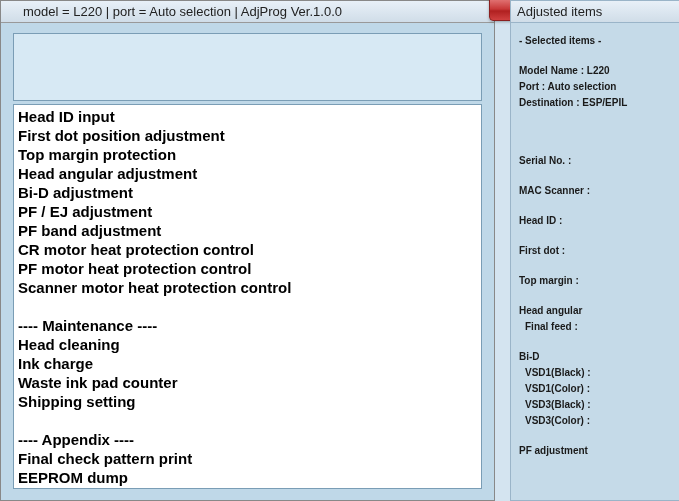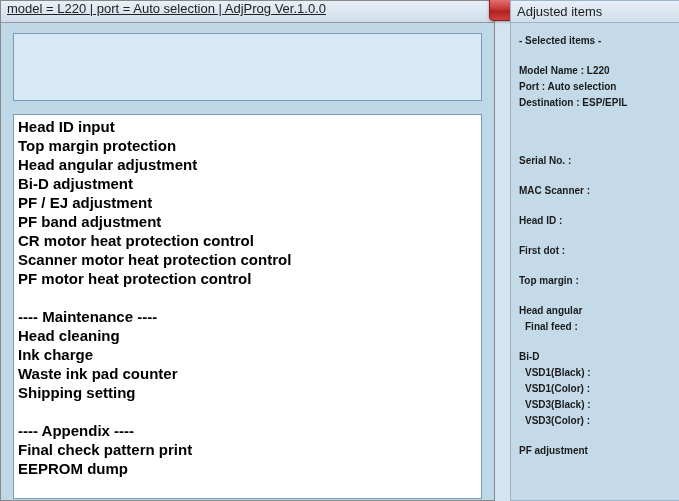--- a/index.html
+++ b/index.html
@@ -19,26 +19,25 @@
     width: 495px;
     height: 501px;
     background: #bfd8e8;
     border: 1px solid #888;
   }
   .titlebar {
     height: 22px;
     background: linear-gradient(to bottom, #e8f0f8, #d0dde8);
     border-bottom: 1px solid #999;
     display: flex;
-    align-items: flex-start;
-    padding-left: 6px;
+    align-items: center;
+    padding-left: 22px;
     position: relative;
     font-size: 13px;
     color: #222;
-    text-decoration: underline;
   }
   .close-btn {
     position: absolute;
     right: -45px;
     top: -2px;
     width: 50px;
     height: 22px;
     background: linear-gradient(to bottom, #e07070, #c83838 45%, #b02020 55%, #d04040);
     border: 1px solid #8a2020;
     border-radius: 0 0 4px 4px;
@@ -60,21 +59,20 @@
     background: #d7e9f4;
     border: 1px solid #7a9db5;
     padding: 4px 6px;
     font-family: Arial, sans-serif;
     font-size: 14px;
     color: #333;
     resize: none;
     outline: none;
   }
   .listbox-wrap {
-    margin-top: 10px;
     width: 100%;
     height: 385px;
     background: #fff;
     border: 1px solid #7a9db5;
     position: relative;
     overflow: hidden;
   }
   .listbox {
     width: 100%;
     height: 100%;
@@ -141,28 +139,29 @@
     <span>model = L220 | port = Auto selection | AdjProg Ver.1.0.0</span>
     <div class="close-btn">
       <span>X</span>
     </div>
   </div>
   <div class="content-area">
     <textarea class="text-input" value="" style=""></textarea>
     <div class="listbox-wrap">
       <div class="listbox">
         <div class="list-item">Head ID input</div>
+        <div class="list-item">First dot position adjustment</div>
         <div class="list-item">Top margin protection</div>
         <div class="list-item">Head angular adjustment</div>
         <div class="list-item">Bi-D adjustment</div>
         <div class="list-item">PF / EJ adjustment</div>
         <div class="list-item">PF band adjustment</div>
         <div class="list-item">CR motor heat protection control</div>
+        <div class="list-item">PF motor heat protection control</div>
         <div class="list-item">Scanner motor heat protection control</div>
-        <div class="list-item">PF motor heat protection control</div>
         <div class="list-item blank"></div>
         <div class="list-item">---- Maintenance ----</div>
         <div class="list-item">Head cleaning</div>
         <div class="list-item">Ink charge</div>
         <div class="list-item">Waste ink pad counter</div>
         <div class="list-item">Shipping setting</div>
         <div class="list-item blank"></div>
         <div class="list-item">---- Appendix ----</div>
         <div class="list-item">Final check pattern print</div>
         <div class="list-item">EEPROM dump</div>

